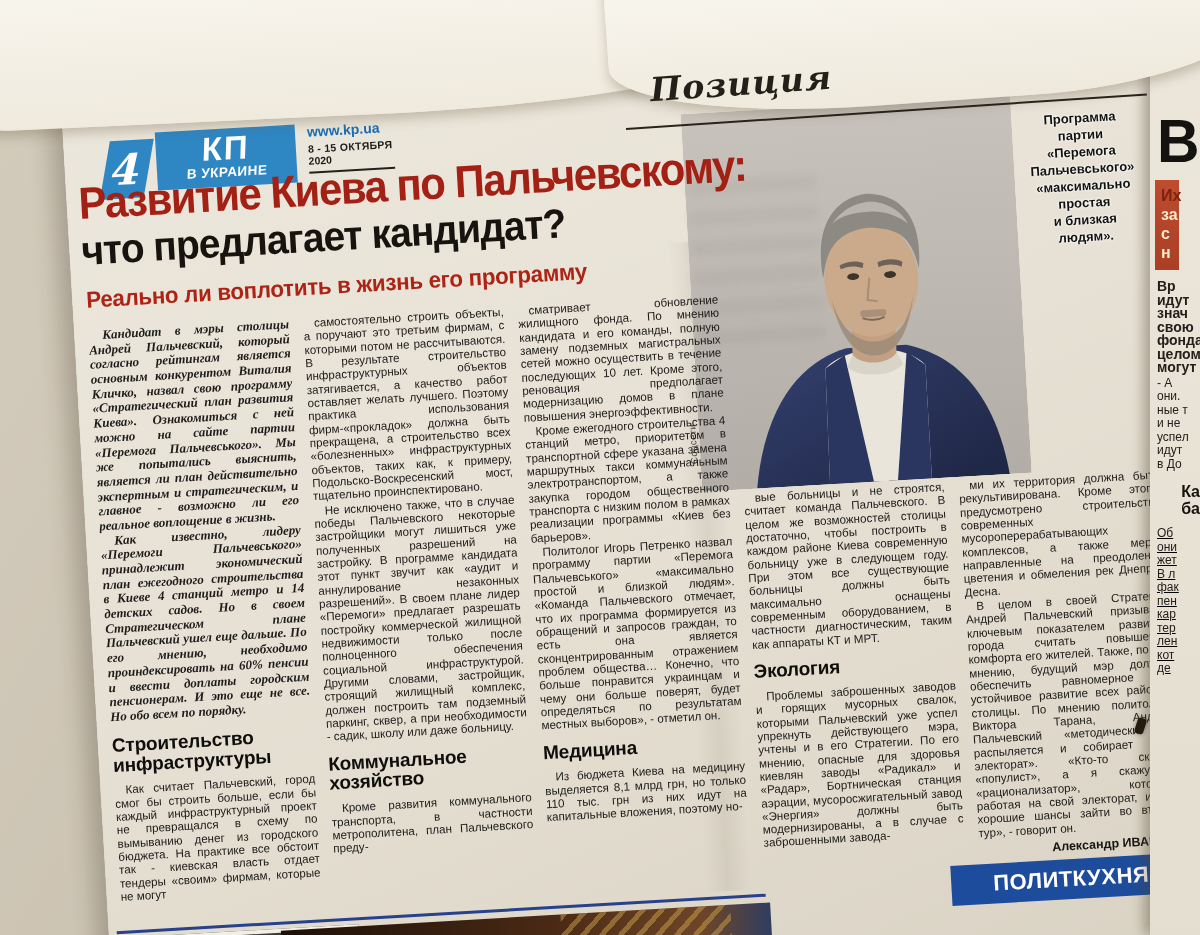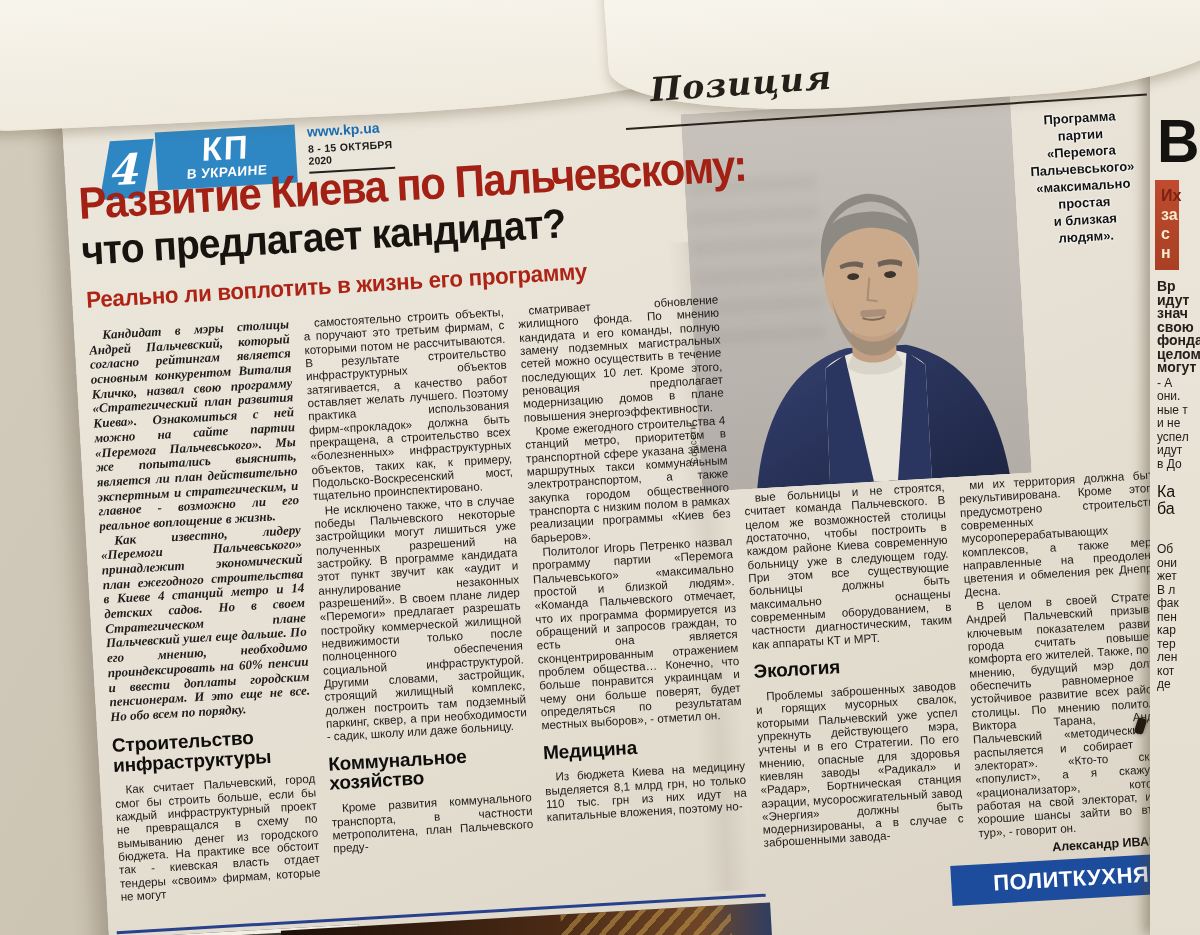--- a/index.html
+++ b/index.html
@@ -115,22 +115,22 @@
     color:#15130f;transform:scaleX(.95);transform-origin:left;}
   .rp-redbox{margin-top:10px;margin-left:-2px;width:24px;
     background:linear-gradient(180deg,#bf4c2e,#a93f24);padding:6px 0 8px 6px;box-sizing:border-box;}
   .rp-red-line{font-weight:800;font-size:16px;line-height:19px;color:#f6eccd;}
   .rp-redbox .rp-red-line:first-child{color:#7c2212;}
   .rp-bold{margin-top:10px;}
   .rp-bold-line{font-weight:700;font-size:14px;line-height:13.5px;color:#23201c;}
   .rp-text{margin-top:2px;}
   .rp-text-line{font-size:12px;line-height:13.5px;color:#23201c;}
   .rp-sub{margin-top:12px;}
-  .rp-sub-line{font-weight:400;font-size:16px;line-height:17px;color:#15130f;}
-  .rp-small{margin-top:26px;}
+  .rp-sub-line{font-weight:700;font-size:16px;line-height:17px;color:#15130f;text-align:right;}
+  .rp-small{margin-top:10px;text-decoration:underline;}
   .rp-small-line{font-size:12px;line-height:13.5px;color:#23201c;}
   .staple{left:1136px;top:718px;width:9px;height:16px;background:#241a10;
     border-radius:3px;transform:rotate(18deg);box-shadow:0 0 4px rgba(0,0,0,.4);z-index:5;}
 </style>
 </head>
 <body>
 
 <div class="abs orange-a"></div>
 <div class="abs orange-b"></div>
 

